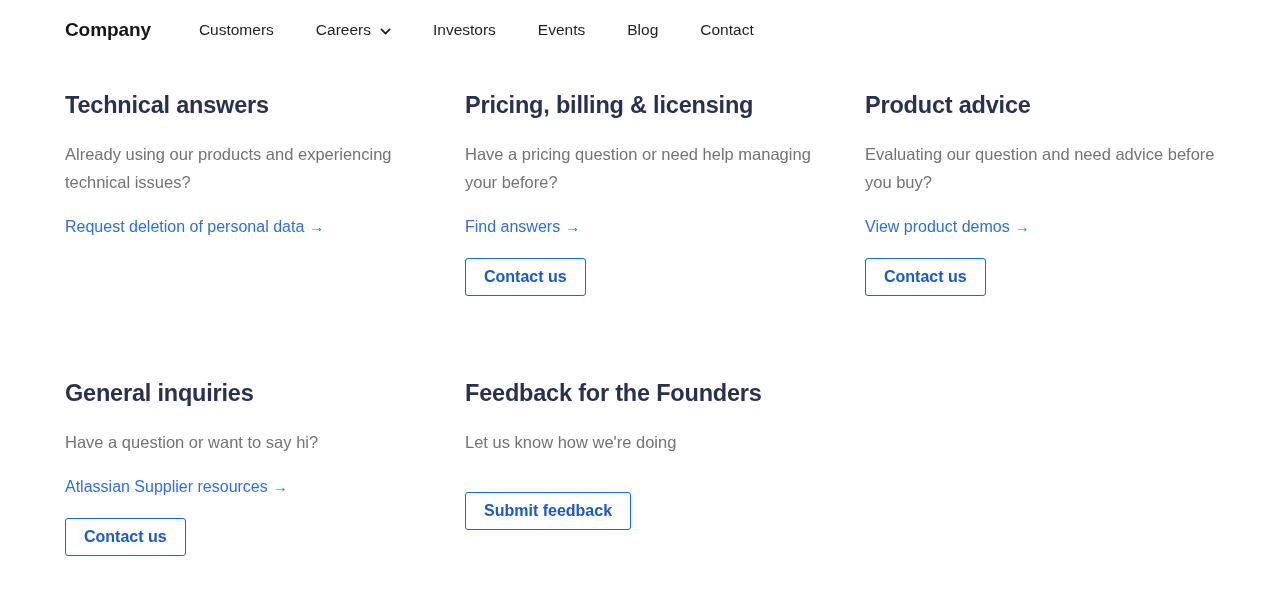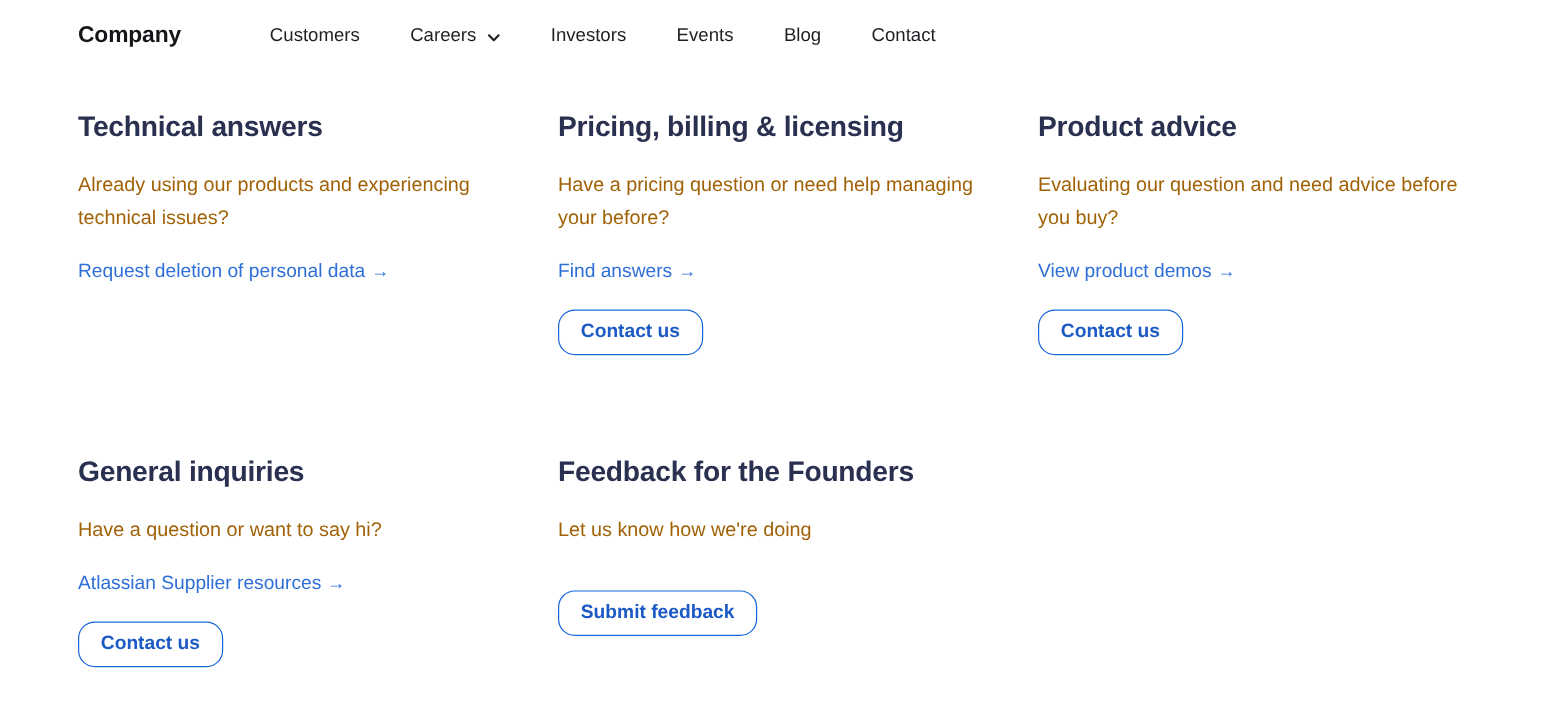--- a/index.html
+++ b/index.html
@@ -45,21 +45,20 @@
     line-height: 26px;
     margin-right: 48px;
     cursor: pointer;
     white-space: nowrap;
   }
 
   .nav-list {
     display: flex;
     align-items: center;
     gap: 0px;
-    margin-left: 26px;
   }
 
   .nav-item {
     display: flex;
     align-items: center;
     font-size: 15.5px;
     color: #1d1f23;
     line-height: 26px;
     padding: 0 21px;
     cursor: pointer;
@@ -101,21 +100,21 @@
     font-size: 23.5px;
     font-weight: bold;
     color: #2a3050;
     letter-spacing: -0.2px;
     line-height: 30px;
     margin: 0 0 20px 0;
   }
 
   .card-desc {
     font-size: 16.5px;
-    color: #a16207;
+    color: #737373;
     line-height: 28px;
     margin: 0 0 20px 0;
     max-width: 370px;
   }
 
   .card-link {
     display: inline-block;
     font-size: 16px;
     color: #2f6fd8;
     line-height: 22px;
@@ -130,21 +129,21 @@
     font-size: 15px;
   }
   .link-row { display: block; }
   .link-row + .link-row { margin-top: 12px; }
 
   .btn {
     display: inline-block;
     box-sizing: border-box;
     background: #ffffff;
     border: 1.5px solid #1868db;
-    border-radius: 14px;
+    border-radius: 3px;
     color: #1b59c4;
     font-size: 16px;
     font-weight: bold;
     line-height: 20px;
     padding: 8px 18px;
     cursor: pointer;
     font-family: "Liberation Sans", sans-serif;
     white-space: nowrap;
     margin-top: 2px;
   }

